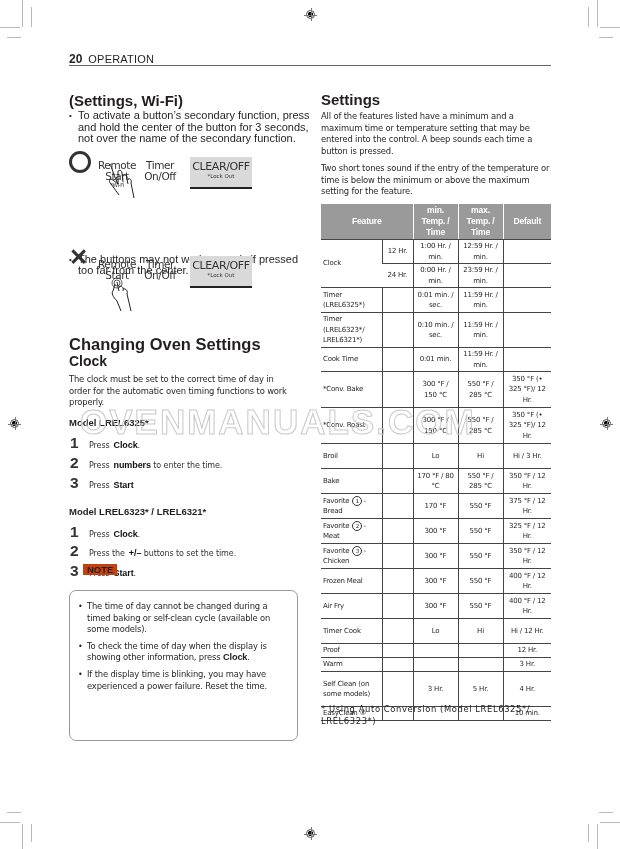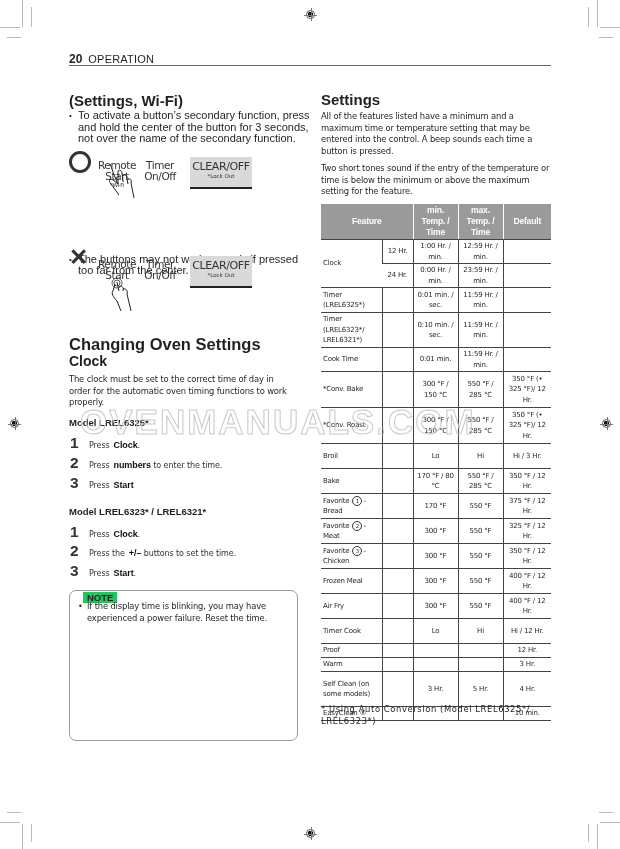--- a/index.html
+++ b/index.html
@@ -37,21 +37,21 @@
                text-align: center; font-family: "DejaVu Sans", sans-serif; color: #333; }
   .clear-box .big { font-size: 11px; line-height: 12px; margin-top: 4px; letter-spacing: -0.4px; }
   .clear-box .sm { font-size: 5.5px; line-height: 7px; }
 
   .step { position: absolute; left: 70px; display: flex; align-items: baseline; }
   .step .num { font-family: "Liberation Sans", sans-serif; font-size: 15.5px; font-weight: bold; color: #333; width: 19px; }
   .step .txt { font-family: "DejaVu Sans", sans-serif; font-size: 8px; color: #333; letter-spacing: -0.1px; }
   .step .txt b { font-family: "Liberation Sans", sans-serif; font-size: 9px; font-weight: bold; color: #111; margin-left: 4px; }
 
   .note-box { left: 69px; top: 590px; width: 229px; height: 151px; border: 1px solid #999; border-radius: 7px; box-sizing: border-box; }
-  .note-label { left: 83px; top: 592px; background: #22c55e; padding: 0 4px; font-weight: bold; font-size: 9.5px; }
+  .note-label { left: 83px; top: 564px; background: #c2410c; padding: 0 4px; font-weight: bold; font-size: 9.5px; }
   .note-list { left: 78px; top: 601px; width: 214px; }
   .note-list .bullet { margin-bottom: 5px; }
   .note-list b { font-family: "Liberation Sans", sans-serif; font-size: 9.2px; }
 
   
   table.settings { position: absolute; left: 321px; top: 204px; width: 230px; border-collapse: collapse;
                    font-family: "DejaVu Sans", sans-serif; font-size: 7px; line-height: 10.5px; color: #231f20; letter-spacing: -0.2px; }
   table.settings th { background: #9a9a9a; color: #fff; font-family: "Liberation Sans", sans-serif; font-weight: bold;
                       font-size: 8.6px; line-height: 11px; border-left: 1px solid #fff; padding: 1px 2px; height: 32px; }
   table.settings th:first-child { border-left: none; }
@@ -172,20 +172,22 @@
   <span class="txt"><span>Press the</span><b>+/–</b><span> buttons to set the time.</span></span>
 </div>
 <div class="step" style="top:562px;">
   <span class="num">3</span>
   <span class="txt"><span>Press</span><b>Start</b><span>.</span></span>
 </div>
 
 <div class="abs note-box"></div>
 <div class="abs note-label">NOTE</div>
 <div class="abs note-list body-txt">
+  <div class="bullet"><span>The time of day cannot be changed during a timed baking or self-clean cycle (available on some models).</span></div>
+  <div class="bullet"><span>To check the time of day when the display is showing other information, press </span><b>Clock</b><span>.</span></div>
   <div class="bullet"><span>If the display time is blinking, you may have experienced a power failure. Reset the time.</span></div>
 </div>
 
 <h2 class="abs h h-lg" style="left:321px;top:76px;width:230px;"><br><span>Settings</span></h2>
 <div class="abs body-txt" style="left:321px;top:111px;width:230px;">All of the features listed have a minimum and a maximum time or temperature setting that may be entered into the control. A beep sounds each time a button is pressed.</div>
 <div class="abs body-txt" style="left:321px;top:163px;width:230px;">Two short tones sound if the entry of the temperature or time is below the minimum or above the maximum setting for the feature.</div>
 
 <table class="settings">
   <colgroup>
       <col style="width:61px">

